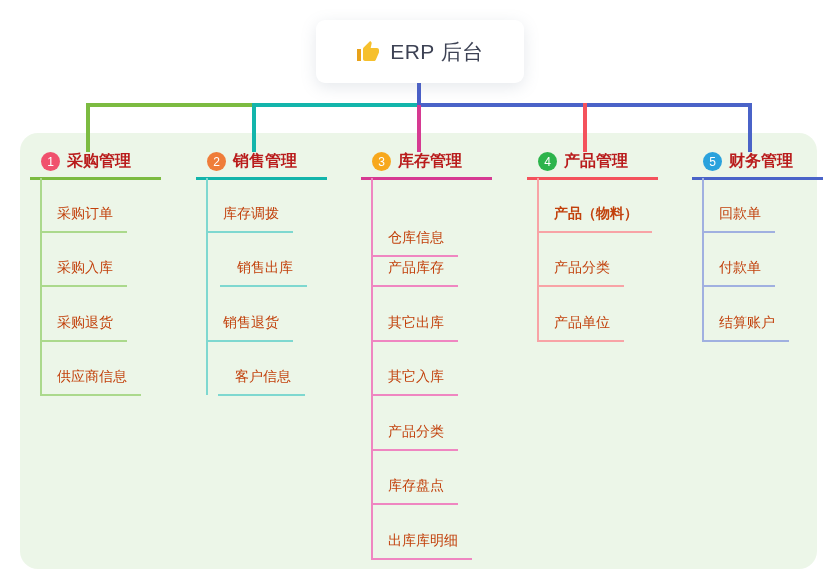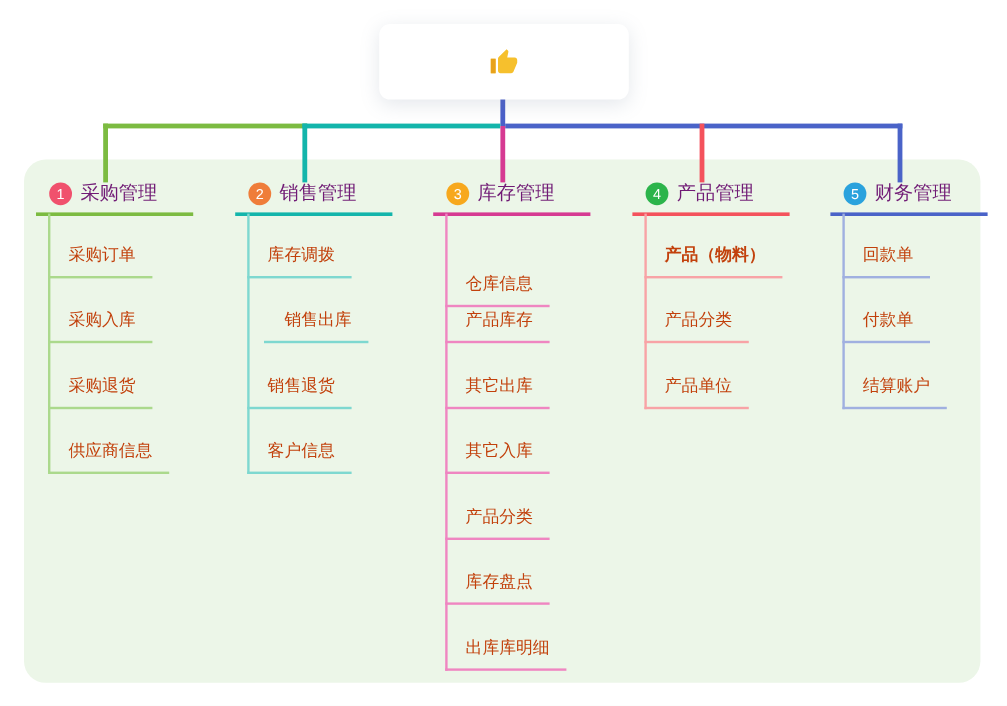--- a/index.html
+++ b/index.html
@@ -15,21 +15,21 @@
   .root-title{font-size:21px;color:#3d4254;font-weight:500;letter-spacing:.5px;white-space:nowrap;}
   .thumb-icon{width:24px;height:24px;flex:none;display:block;}
 
   .conn{position:absolute;}
 
   .branch-head{position:absolute;display:flex;align-items:center;box-sizing:border-box;
                width:131px;padding:0 0 5px 11px;border-bottom-style:solid;border-bottom-width:3px;
                cursor:pointer;}
   .badge{width:19px;height:19px;border-radius:50%;color:#ffffff;font-size:12px;line-height:1;
          display:flex;align-items:center;justify-content:center;margin-right:7px;flex:none;}
-  .branch-label{font-size:16px;font-weight:400;color:#701a75;white-space:nowrap;}
+  .branch-label{font-size:16px;font-weight:700;color:#b91c1c;white-space:nowrap;}
 
   .vline{position:absolute;width:2px;}
 
   .child{position:absolute;box-sizing:border-box;line-height:21px;
          padding:0 14px 7px 17px;border-bottom-width:2px;border-bottom-style:solid;
          white-space:nowrap;cursor:pointer;}
   .child span{font-size:14px;color:#c2410c;}
 </style>
 </head>
 <body>
@@ -48,41 +48,42 @@
       <div class="conn" style="left: 417px; top: 105px; width: 4px; height: 47px; background: rgb(214, 58, 146);"></div>
       <div class="conn" style="left: 583px; top: 103px; width: 4px; height: 49px; background: rgb(244, 82, 92);"></div>
       <div class="conn" style="left: 748px; top: 103px; width: 4px; height: 49px; background: rgb(74, 99, 200);"></div>
     </div>
 
   <div class="root-node">
     <svg class="thumb-icon" viewBox="0 0 24 24" aria-hidden="true">
       <path fill="#f6c02d" d="M1 21h4V9H1v12zM23 10c0-1.1-.9-2-2-2h-6.31l.95-4.57.03-.32c0-.41-.17-.79-.44-1.06L14.17 1 7.59 7.59C7.22 7.95 7 8.45 7 9v10c0 1.1.9 2 2 2h9c.83 0 1.54-.5 1.84-1.22l3.02-7.05c.09-.23.14-.47.14-.73v-2z"></path>
       <path fill="#e8a21a" d="M1 21h4V9H1v12z"></path>
     </svg>
+    <span class="root-title">ERP 后台</span>
   </div>
 
   <div id="branches">
       <div class="branch-head" style="left: 30px; top: 151px; border-bottom-color: rgb(124, 187, 65);">
         <span class="badge" style="background: rgb(240, 81, 109);">1</span>
         <span class="branch-label">采购管理</span>
       </div>
       <div class="vline" style="left: 40px; top: 178px; height: 217px; background: rgb(171, 217, 140);"></div>
       <div class="child" style="left: 40px; top: 202px; border-bottom-color: rgb(171, 217, 140);"><span>采购订单</span></div>
       <div class="child" style="left: 40px; top: 256px; border-bottom-color: rgb(171, 217, 140);"><span>采购入库</span></div>
       <div class="child" style="left: 40px; top: 311px; border-bottom-color: rgb(171, 217, 140);"><span>采购退货</span></div>
       <div class="child" style="left: 40px; top: 365px; border-bottom-color: rgb(171, 217, 140);"><span>供应商信息</span></div>
       <div class="branch-head" style="left: 196px; top: 151px; border-bottom-color: rgb(19, 181, 171);">
         <span class="badge" style="background: rgb(239, 125, 58);">2</span>
         <span class="branch-label">销售管理</span>
       </div>
       <div class="vline" style="left: 206px; top: 178px; height: 217px; background: rgb(126, 216, 208);"></div>
       <div class="child" style="left: 206px; top: 202px; border-bottom-color: rgb(126, 216, 208);"><span>库存调拨</span></div>
       <div class="child" style="left: 220px; top: 256px; border-bottom-color: rgb(126, 216, 208);"><span>销售出库</span></div>
       <div class="child" style="left: 206px; top: 311px; border-bottom-color: rgb(126, 216, 208);"><span>销售退货</span></div>
-      <div class="child" style="left: 206px; top: 365px; border-bottom-color: rgb(126, 216, 208);"><span>客户信息</span></div>
+      <div class="child" style="left: 218px; top: 365px; border-bottom-color: rgb(126, 216, 208);"><span>客户信息</span></div>
       <div class="branch-head" style="left: 361px; top: 151px; border-bottom-color: rgb(214, 58, 146);">
         <span class="badge" style="background: rgb(247, 168, 29);">3</span>
         <span class="branch-label">库存管理</span>
       </div>
       <div class="vline" style="left: 371px; top: 178px; height: 381px; background: rgb(239, 134, 193);"></div>
       <div class="child" style="left: 371px; top: 202px; border-bottom-color: rgb(239, 134, 193); margin-top: 24px;"><span>仓库信息</span></div>
       <div class="child" style="left: 371px; top: 256px; border-bottom-color: rgb(239, 134, 193);"><span>产品库存</span></div>
       <div class="child" style="left: 371px; top: 311px; border-bottom-color: rgb(239, 134, 193);"><span>其它出库</span></div>
       <div class="child" style="left: 371px; top: 365px; border-bottom-color: rgb(239, 134, 193);"><span>其它入库</span></div>
       <div class="child" style="left: 371px; top: 420px; border-bottom-color: rgb(239, 134, 193);"><span>产品分类</span></div>

